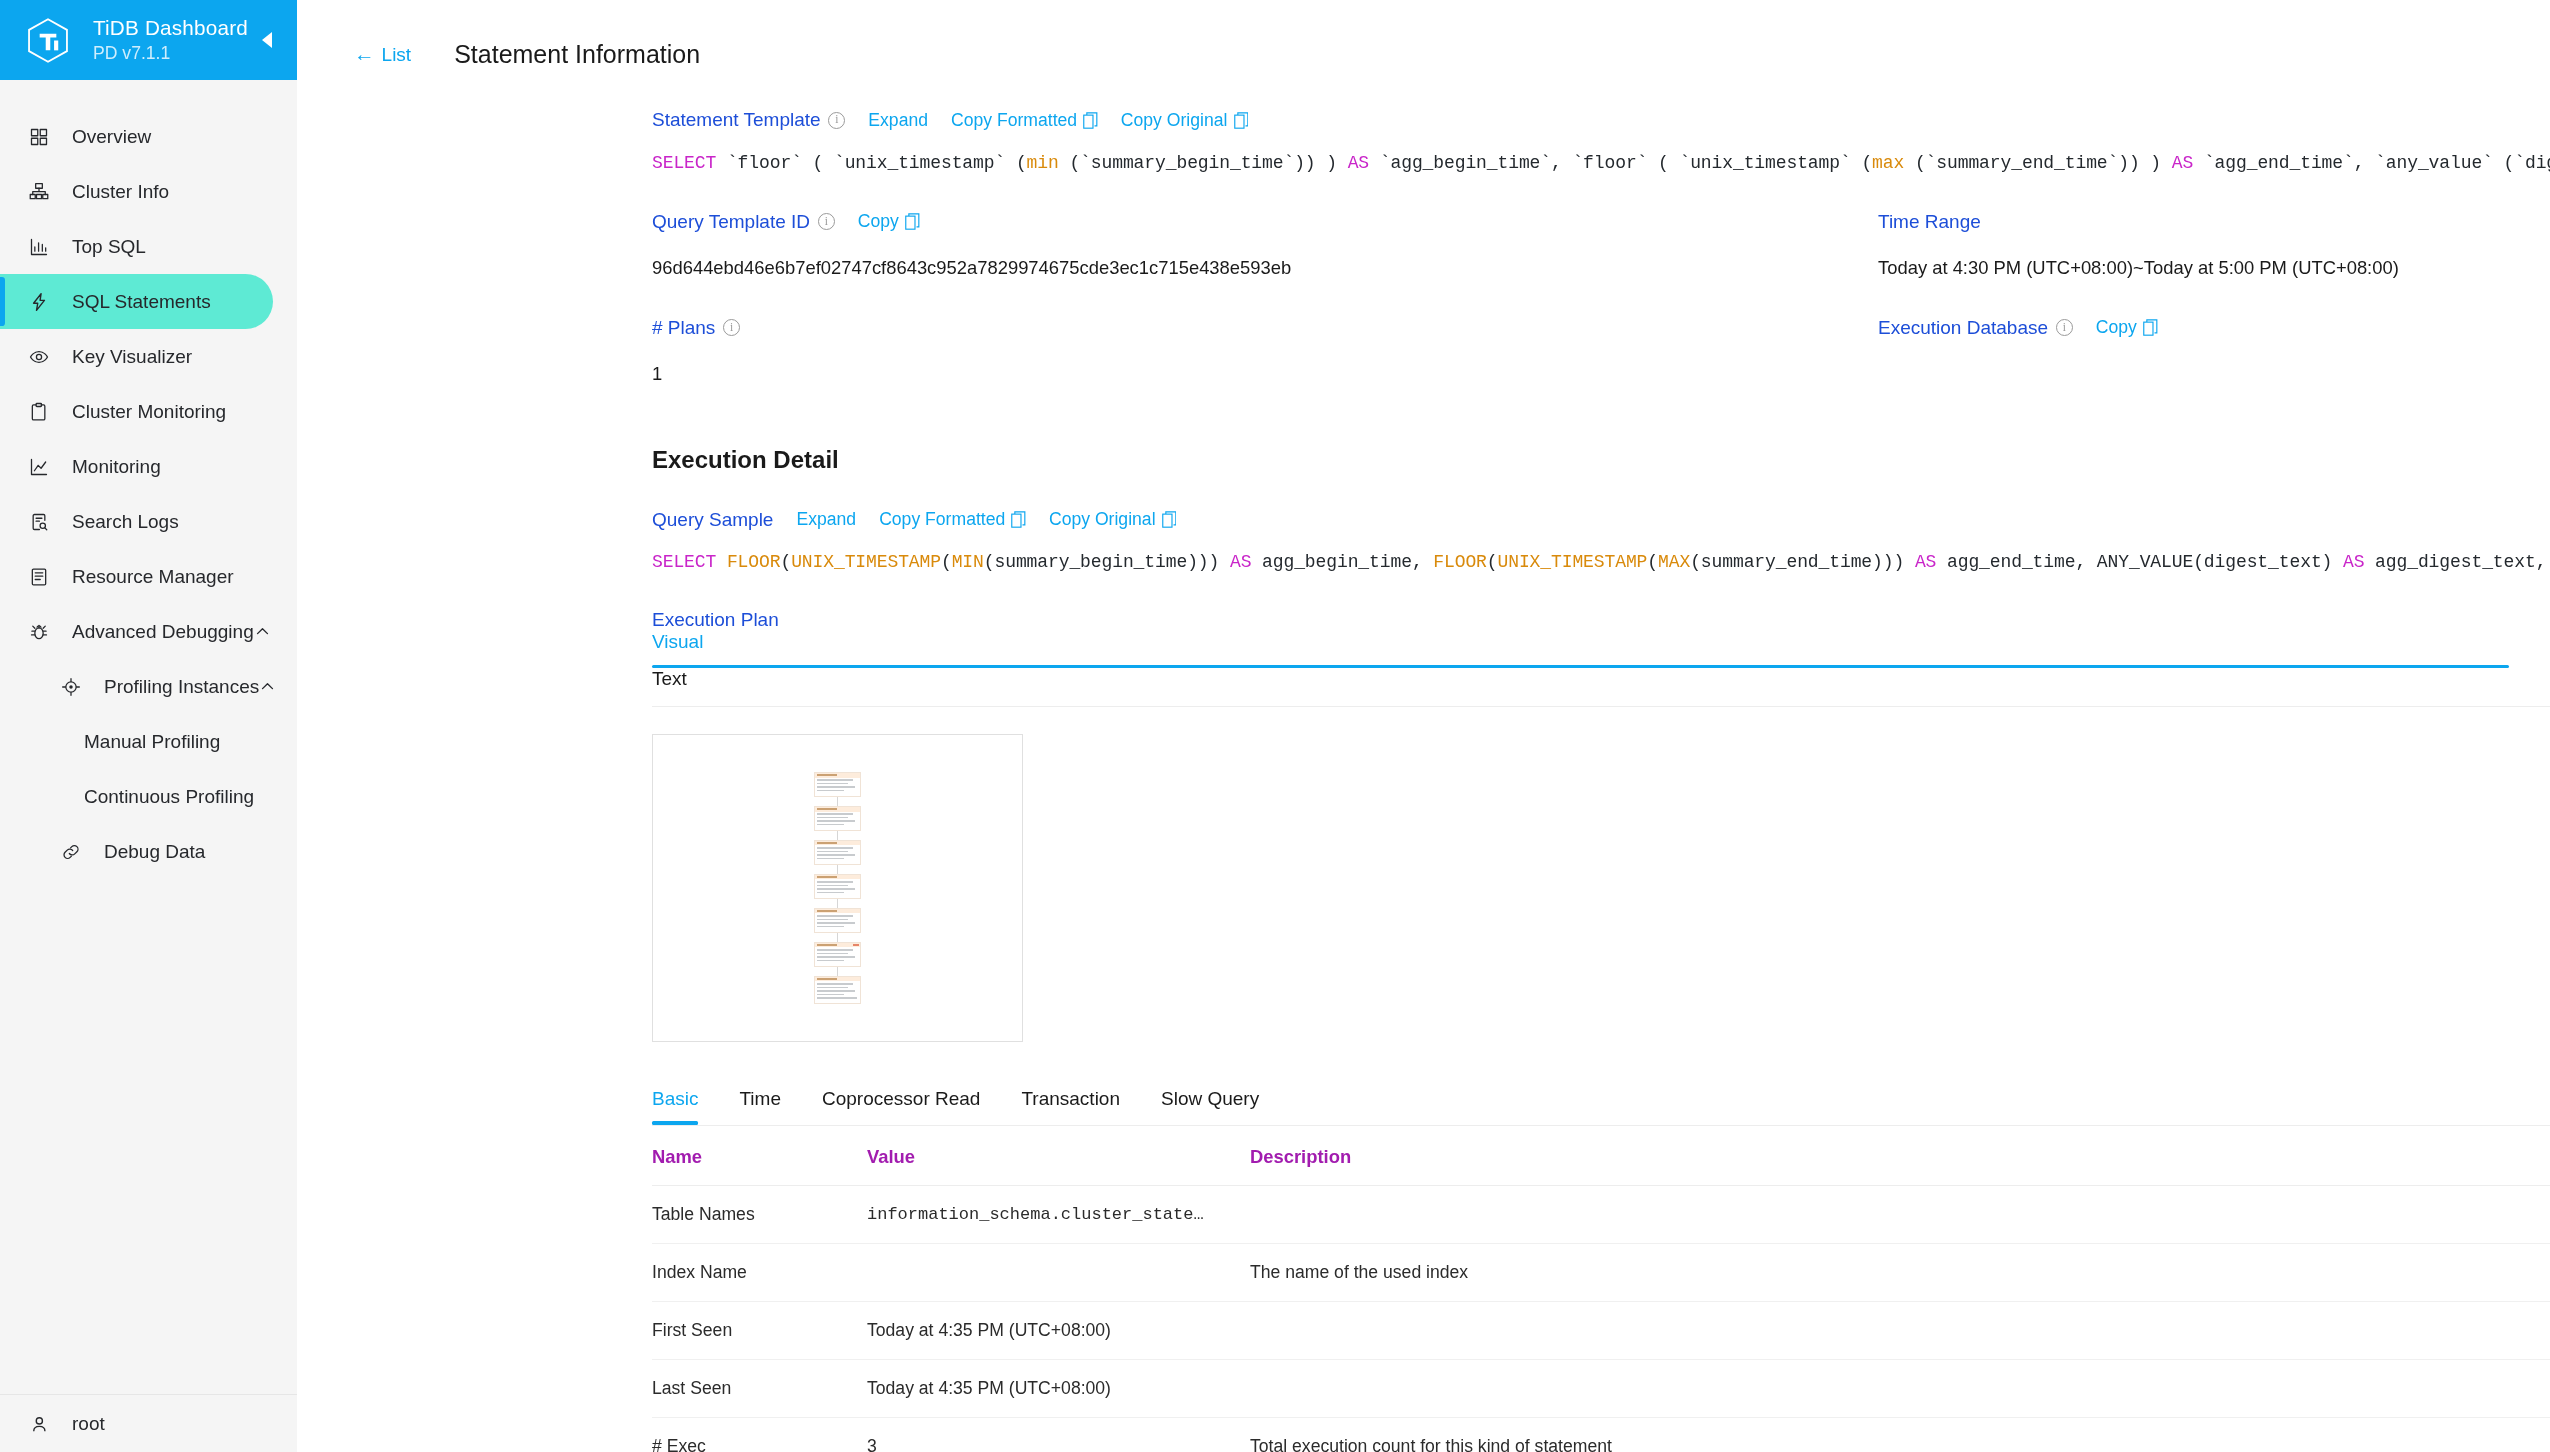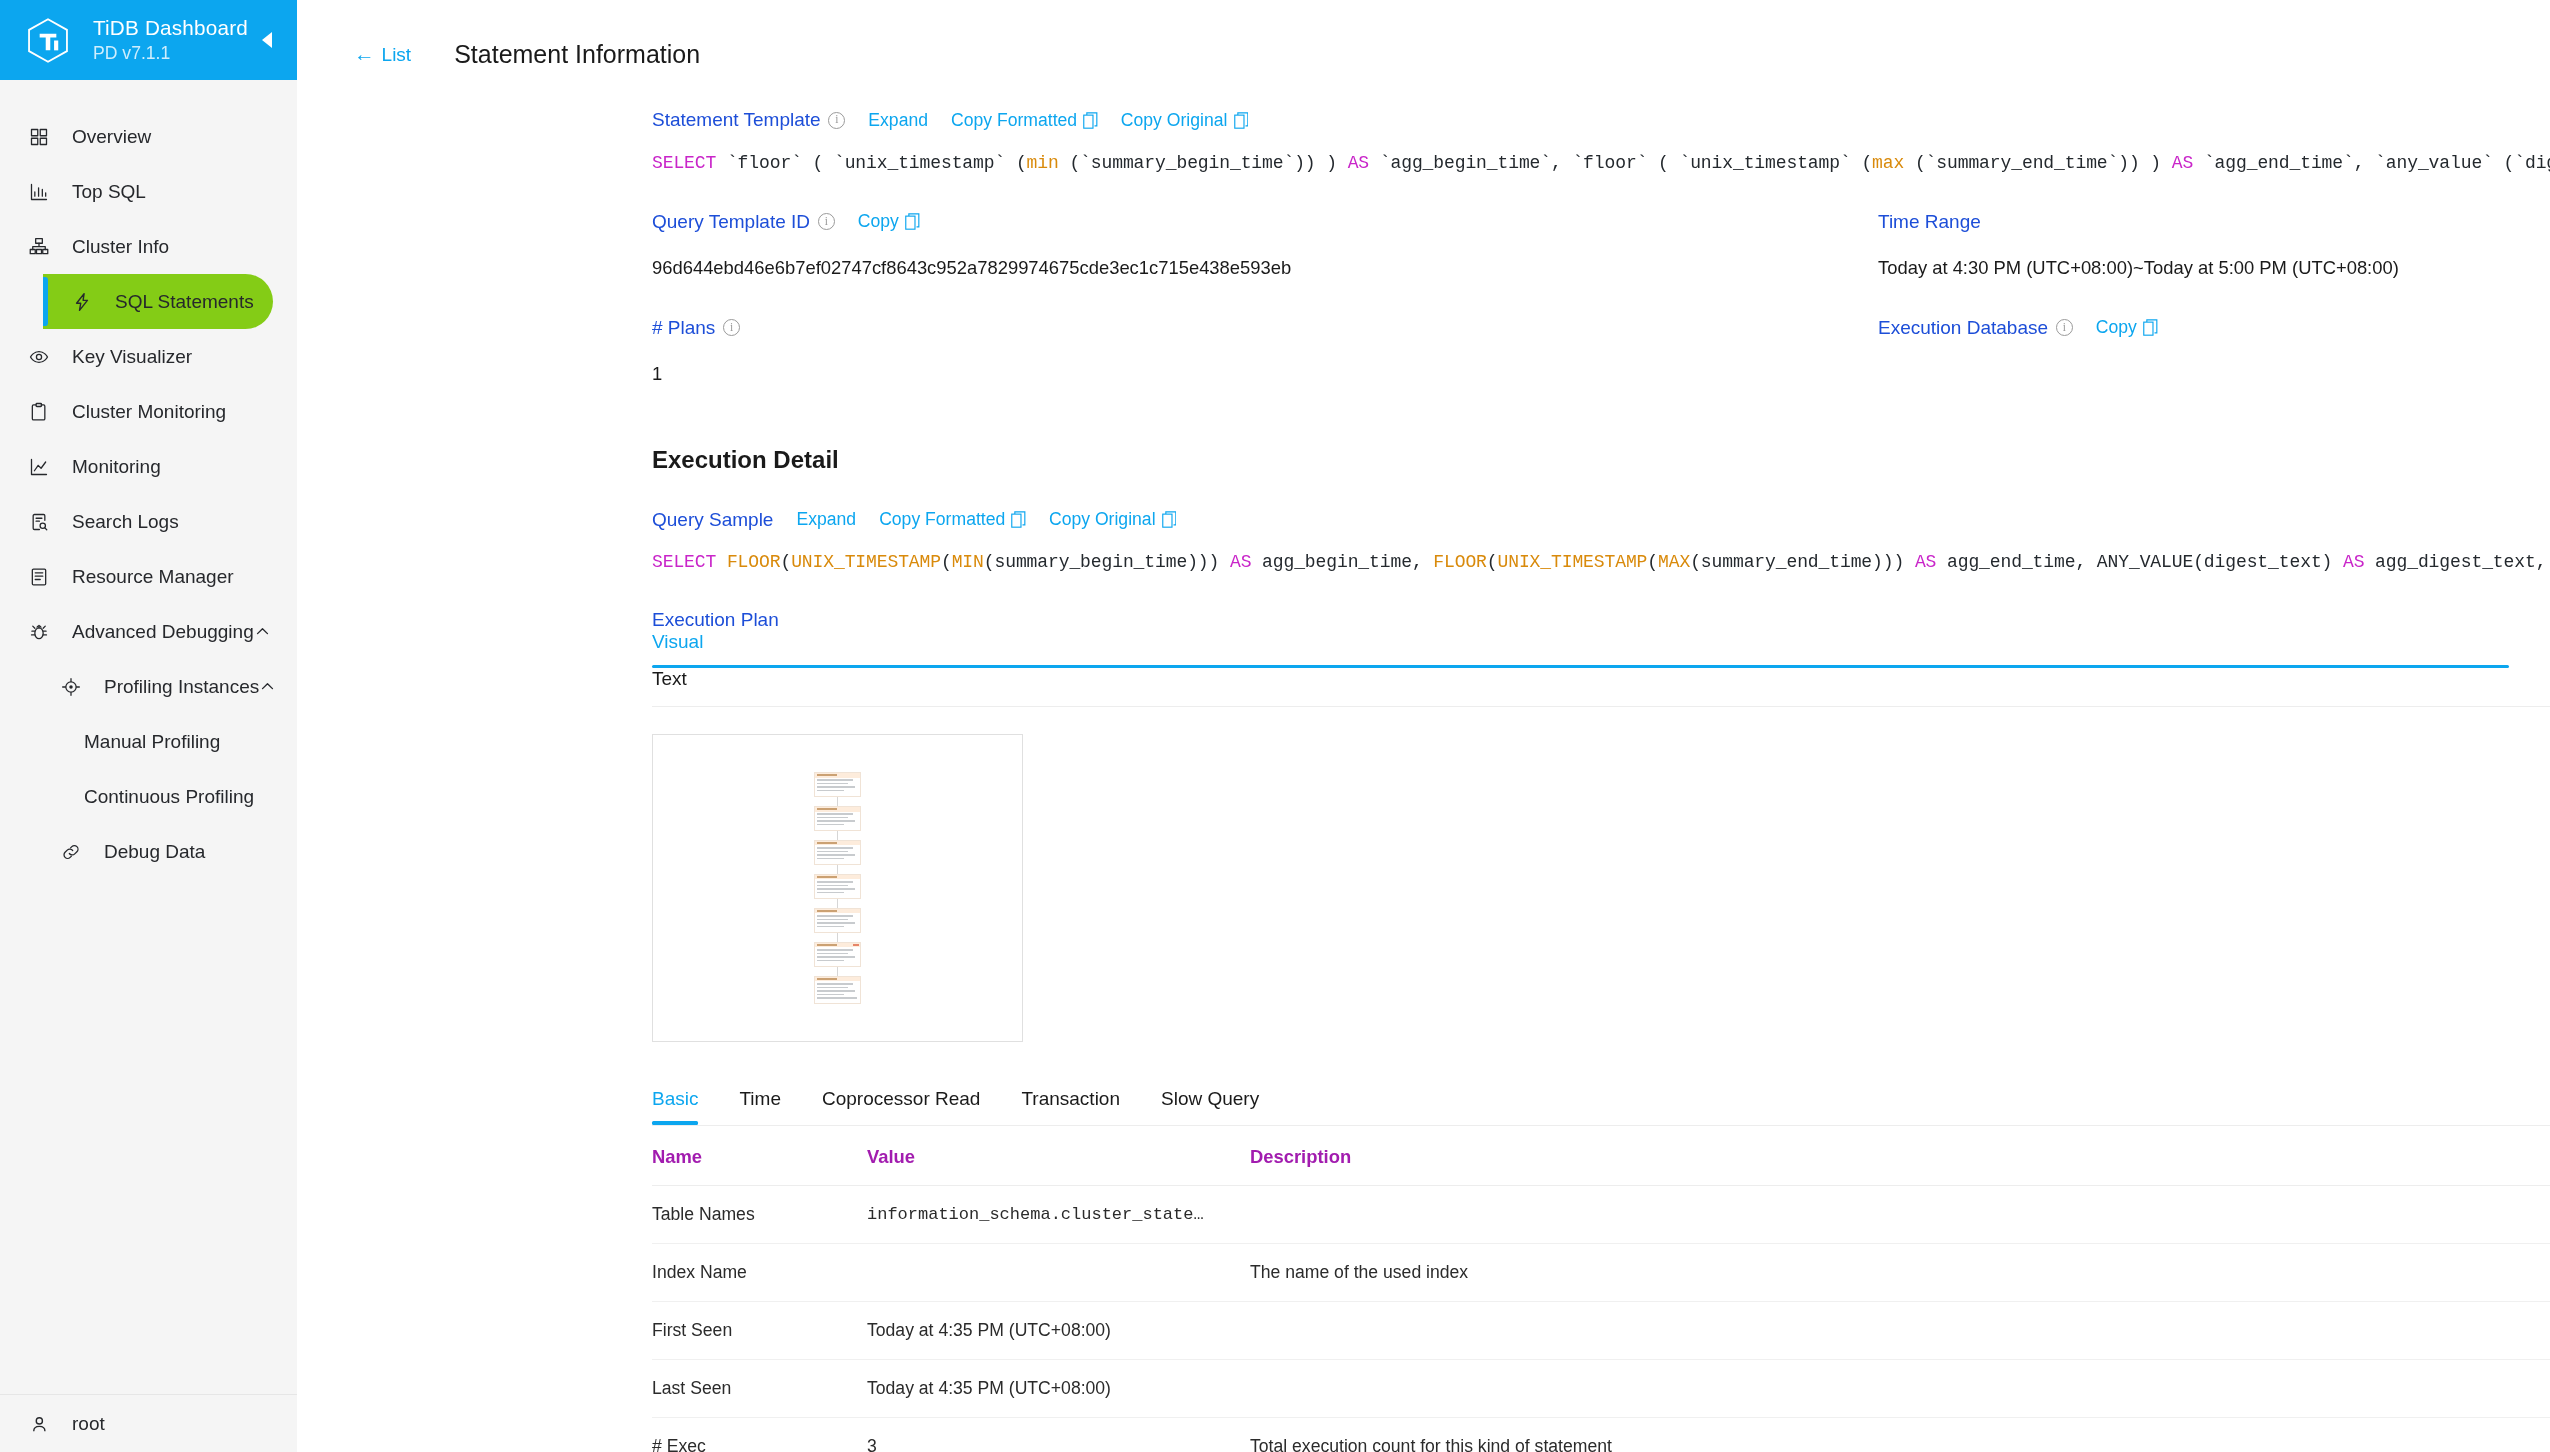--- a/index.html
+++ b/index.html
@@ -56,21 +56,21 @@
     width: 26px; height: 26px; flex: 0 0 26px;
     display: flex; align-items: center; justify-content: center;
     color: #26282c;
   }
   .nav-item .lbl {
     margin-left: 20px;
     font-size: 19px;
     color: #26282c;
     white-space: nowrap;
   }
-  .nav-item.active { background: #84cc16; margin-left: 43px; }
+  .nav-item.active { background: #5eead4; }
   .nav-item.active::before {
     content: ""; position: absolute; left: 0; top: 3.1px; bottom: 3.1px;
     width: 5.4px; background: #0ca6ef; border-radius: 0 3.1px 3.1px 0;
   }
   .nav-item .chev {
     margin-left: auto; margin-right: 17px;
     width: 18.4px; height: 18.4px; color: #26282c;
     display: flex; align-items: center; justify-content: center;
   }
   .nav-item.sub { padding-left: 58px; }
@@ -249,37 +249,37 @@
               <rect x="13.5" y="3" width="7.5" height="7.5"></rect>
               <rect x="3" y="13.5" width="7.5" height="7.5"></rect>
               <rect x="13.5" y="13.5" width="7.5" height="7.5"></rect>
             </svg>
           </span>
           <span class="lbl">Overview</span>
         </div>
         <div class="nav-item">
           <span class="ico">
             <svg viewBox="0 0 24 24" width="20" height="20" fill="none" stroke="#26282c" stroke-width="1.55" stroke-linecap="round" stroke-linejoin="round">
-              <path d="M3 3v18h18"></path>
-              <path d="M7 17v-5M11.5 17V7M16 17v-8M20 17v-4"></path>
-            </svg>
-          </span>
-          <span class="lbl">Top SQL</span>
-        </div>
-        <div class="nav-item">
-          <span class="ico">
-            <svg viewBox="0 0 24 24" width="20" height="20" fill="none" stroke="#26282c" stroke-width="1.55" stroke-linecap="round" stroke-linejoin="round">
               <rect x="8" y="2" width="8" height="5.5"></rect>
               <path d="M12 7.5v4M4.5 15v-3.5h15V15"></path>
               <rect x="1.5" y="15" width="6" height="5"></rect>
               <rect x="16.5" y="15" width="6" height="5"></rect>
               <rect x="9" y="15" width="6" height="5"></rect>
             </svg>
           </span>
           <span class="lbl">Cluster Info</span>
+        </div>
+        <div class="nav-item">
+          <span class="ico">
+            <svg viewBox="0 0 24 24" width="20" height="20" fill="none" stroke="#26282c" stroke-width="1.55" stroke-linecap="round" stroke-linejoin="round">
+              <path d="M3 3v18h18"></path>
+              <path d="M7 17v-5M11.5 17V7M16 17v-8M20 17v-4"></path>
+            </svg>
+          </span>
+          <span class="lbl">Top SQL</span>
         </div>
         <div class="nav-item active">
           <span class="ico">
             <svg viewBox="0 0 24 24" width="20" height="20" fill="none" stroke="#26282c" stroke-width="1.7" stroke-linejoin="round">
               <path d="M14.5 2 5.5 13.5h5L9 22l9.5-12h-5.2z"></path>
             </svg>
           </span>
           <span class="lbl">SQL Statements</span>
         </div>
         <div class="nav-item">

